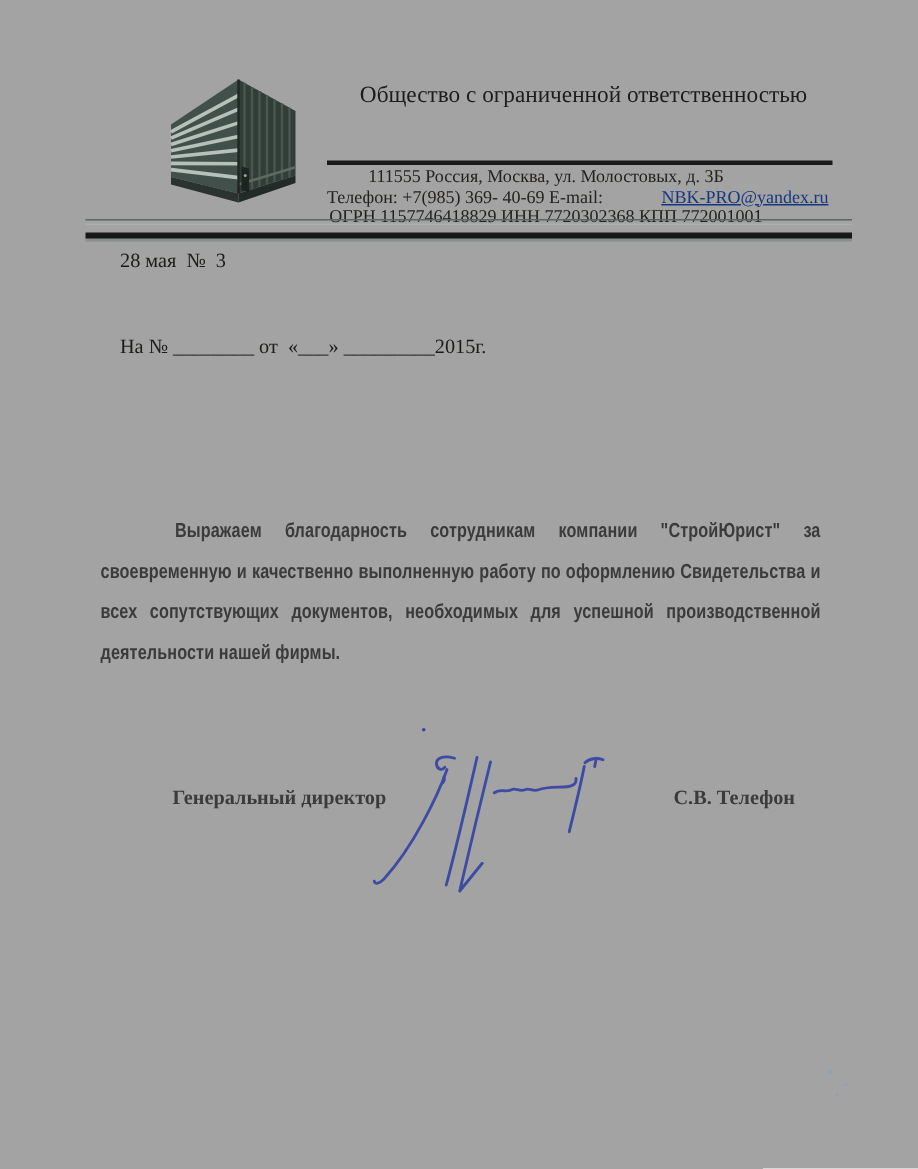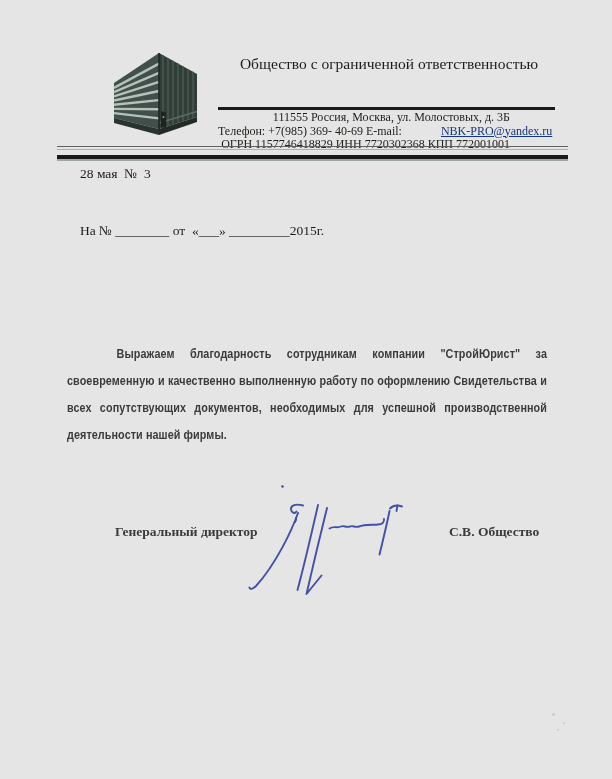--- a/index.html
+++ b/index.html
@@ -1,20 +1,20 @@
 <!DOCTYPE html>
 <html><head>
 <meta charset="utf-8">
 <style>
   html, body { margin: 0; padding: 0; background: #ffffff; }
   .page {
     position: relative;
     width: 612px;
     height: 779px;
-    background: #e5e5e5;
+    background: #a3a3a3;
     overflow: hidden;
     font-family: "Liberation Serif", serif;
     color: #1c1c1c;
   }
 
   
   .logo-wrap {
     position: absolute;
     left: 106px;
     top: 47px;
@@ -38,21 +38,21 @@
     top: 107px;
     width: 337px;
     height: 2.5px;
     background: #1a1a1a;
   }
   .contact {
     position: absolute;
     left: 218px;
     top: 111px;
     width: 292px;
-    text-align: right;
+    text-align: center;
     font-size: 12px;
     line-height: 13.5px;
     color: #24221f;
     white-space: nowrap;
   }
   .contact a {
     color: #16367f;
     text-decoration: underline;
     margin-left: 36px;
   }
@@ -190,21 +190,21 @@
 
   <div class="rule-thin"></div>
   <div class="rule-thick"></div>
 
   <div class="ref-line out">28 мая  №  3</div>
   <div class="ref-line in">На № ________ от  «___» _________2015г.</div>
 
   <div class="body-par">Выражаем благодарность сотрудникам компании "СтройЮрист" за своевременную и качественно выполненную работу по оформлению Свидетельства и всех сопутствующих документов, необходимых для успешной производственной деятельности нашей фирмы.</div>
 
   <div class="sig-label sig-title">Генеральный директор</div>
-  <div class="sig-label sig-name">С.В. Общество</div>
+  <div class="sig-label sig-name">С.В. Телефон</div>
 
   <svg class="sig-ink" viewBox="0 0 180 125" xmlns="http://www.w3.org/2000/svg">
     <g fill="none" stroke-linecap="round" stroke-linejoin="round" stroke-width="1.9" opacity="0.92" stroke="#3644a2">
 
       <path d="M 63 25.5 C 56 23.5, 50.5 25, 51 29.5 C 51.4 33, 55 34, 56.5 31.5"></path>
 
       <path d="M 56 38 C 56.5 39.5, 56 41, 55 42"></path>
 
       <path d="M 58 33 C 52 50, 36 84, 16 106 C 13 109, 10 110, 9.5 107.5"></path>
 

